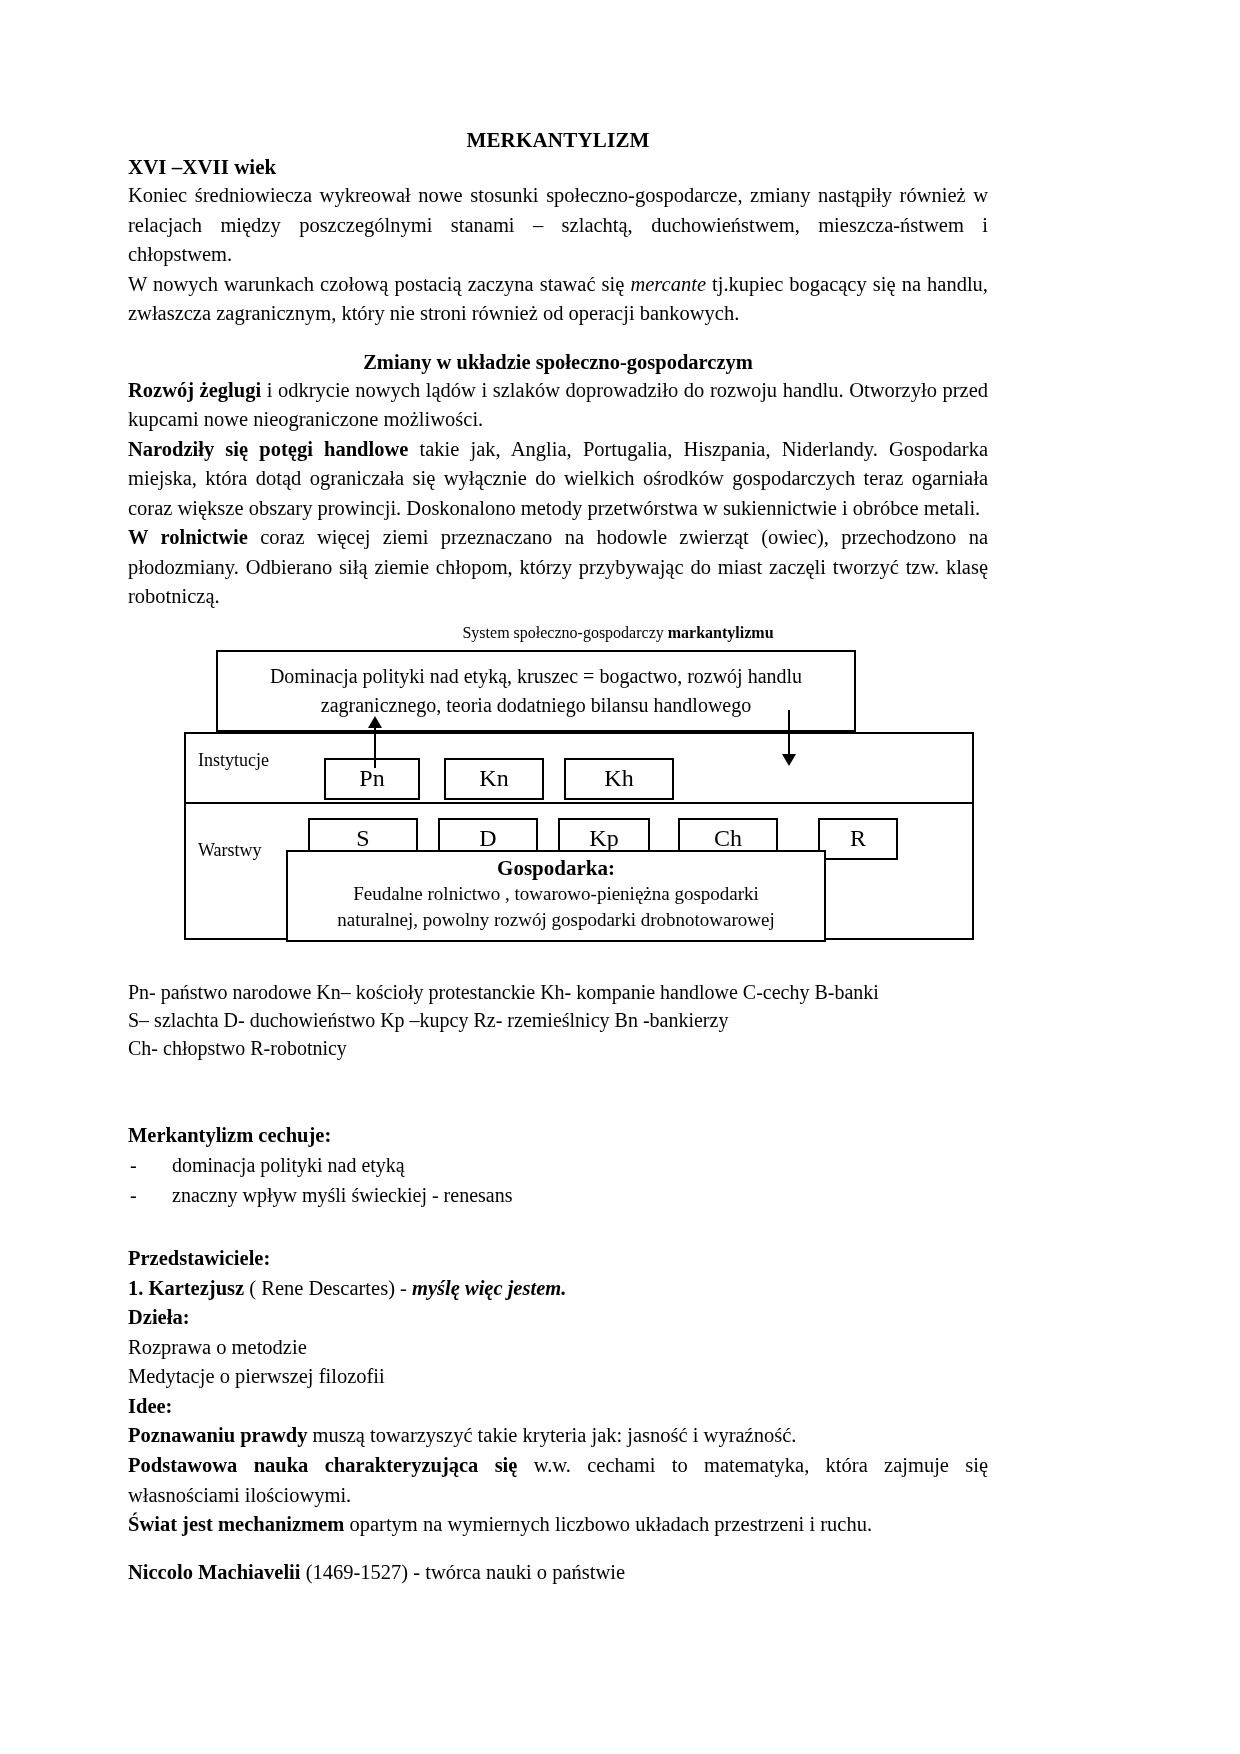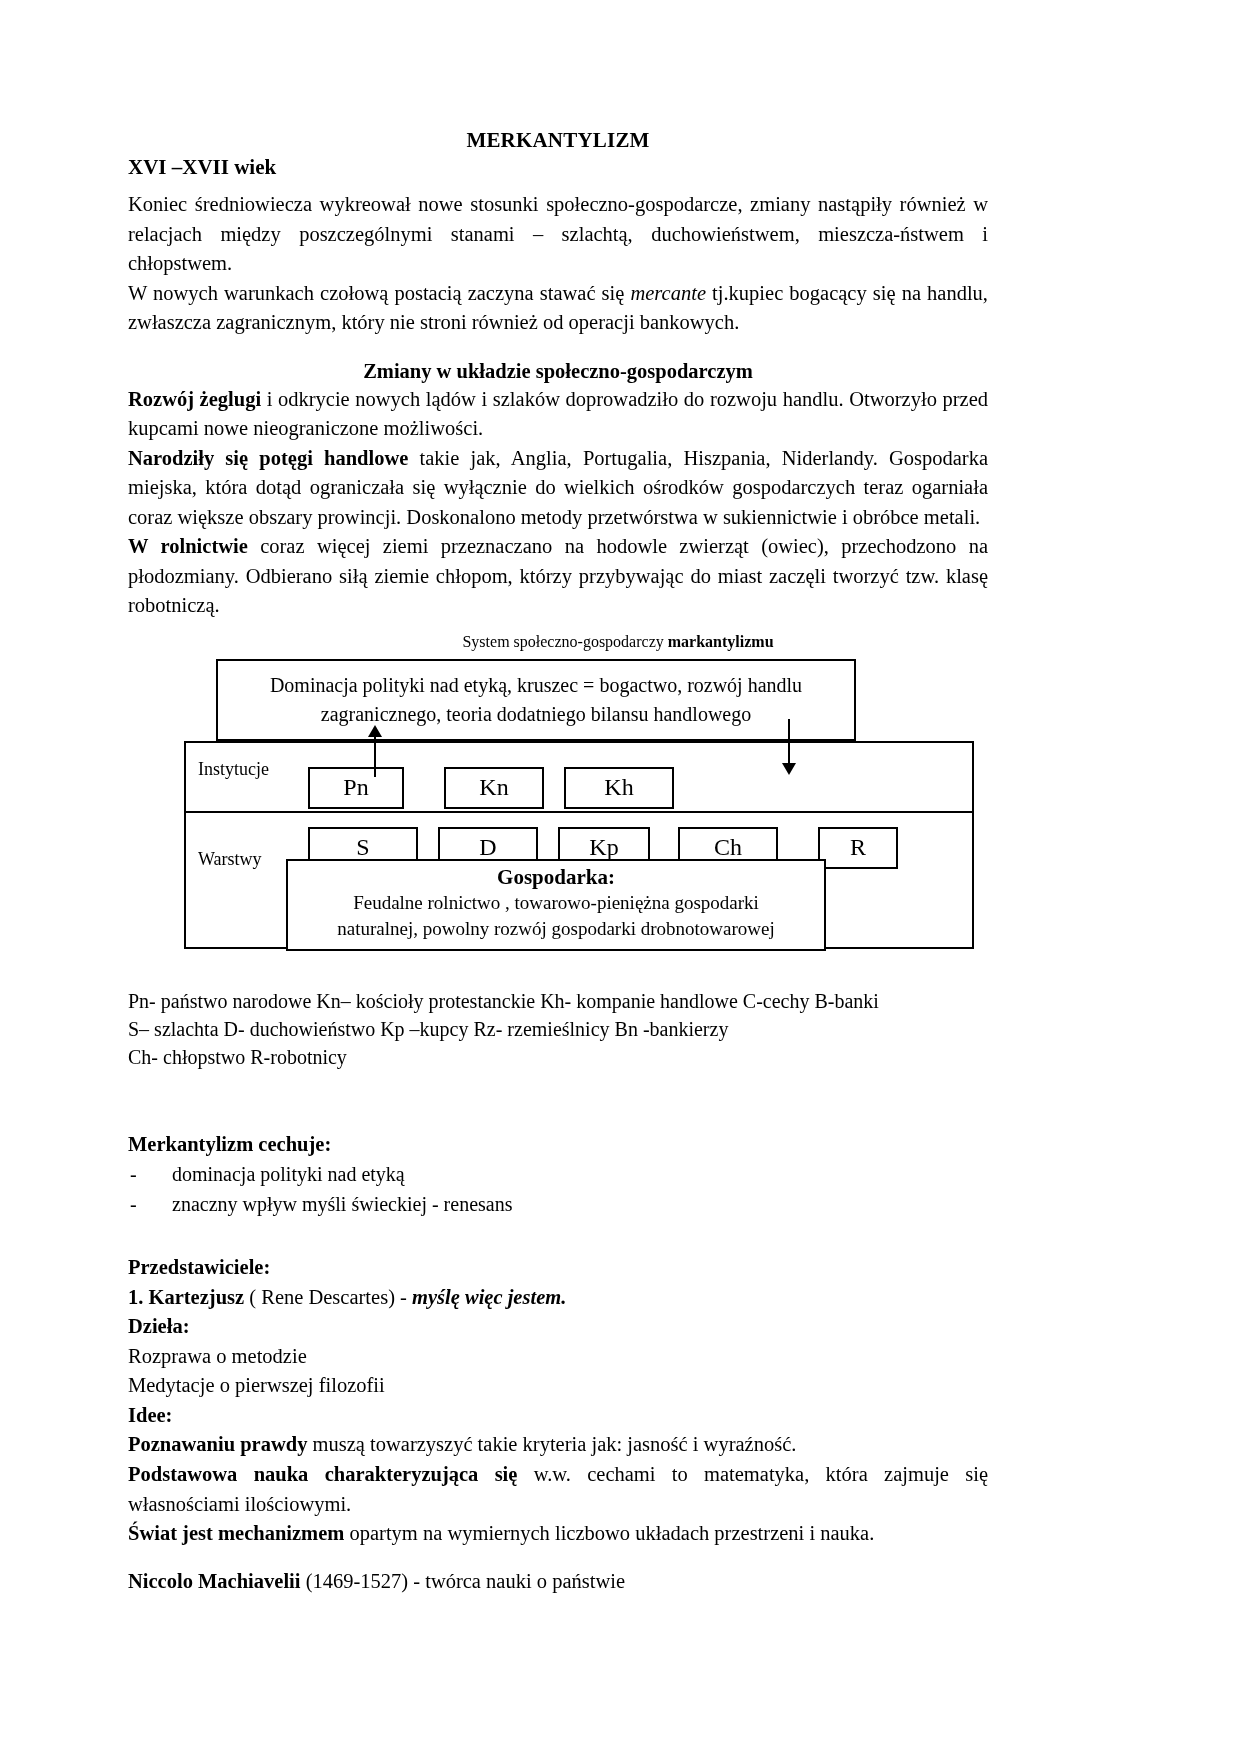--- a/index.html
+++ b/index.html
@@ -27,21 +27,21 @@
     text-align: center;
     font-weight: bold;
     font-size: 21px;
     letter-spacing: .2px;
     margin-top: 128px;
     margin-bottom: 2px;
   }
   .subtitle {
     font-weight: bold;
     font-size: 21px;
-    margin-bottom: 10px;
+    margin-bottom: 1px;
   }
   p.para {
     margin: 0;
     font-size: 20.5px;
     line-height: 1.44;
     text-align: justify;
     text-justify: inter-word;
   }
   .section-head {
     text-align: center;
@@ -237,21 +237,21 @@
     <div class="row-label label-instytucje">Instytucje</div>
     <div class="row-label label-warstwy">Warstwy</div>
 
     <div class="arrow-line" style="left:246px; top:78px; height:40px;"></div>
     <div class="arrow-head arrow-up-head" style="left:240px; top:66px;"></div>
 
     <div class="arrow-line" style="left:660px; top:60px; height:44px;"></div>
     <div class="arrow-head arrow-down-head" style="left:654px; top:104px;"></div>
 
     <div class="inst-row">
-      <div class="node" style="left:180px; width:96px;">Pn</div>
+      <div class="node" style="left:196px; width:96px;">Pn</div>
       <div class="node" style="left:316px; width:100px;">Kn</div>
       <div class="node" style="left:436px; width:110px;">Kh</div>
     </div>
 
     <div class="warst-row">
       <div class="node" style="left:180px; width:110px;">S</div>
       <div class="node" style="left:310px; width:100px;">D</div>
       <div class="node" style="left:430px; width:92px;">Kp</div>
       <div class="node" style="left:550px; width:100px;">Ch</div>
       <div class="node" style="left:690px; width:80px;">R</div>
@@ -285,19 +285,19 @@
   <div class="line"><b>1. </b><b>Kartezjusz</b><span> ( Rene Descartes) - </span><span class="bi">myślę  więc  jestem.</span></div>
 
   <div class="head-bold">Dzieła:</div>
   <div class="line">Rozprawa o  metodzie</div>
   <div class="line">Medytacje  o  pierwszej  filozofii</div>
 
   <div class="head-bold">Idee:</div>
 
   <p class="para"><b>Poznawaniu  prawdy</b><span> muszą towarzyszyć takie kryteria jak: jasność  i  wyraźność.</span></p>
   <p class="para just"><b>Podstawowa  nauka  charakteryzująca  się</b><span>   w.w.  cechami  to matematyka, która zajmuje się własnościami ilościowymi.</span></p>
-  <p class="para"><b>Świat  jest  mechanizmem</b><span> opartym  na  wymiernych  liczbowo  układach  przestrzeni  i  nauka.</span></p>
+  <p class="para"><b>Świat  jest  mechanizmem</b><span> opartym  na  wymiernych  liczbowo  układach  przestrzeni  i  ruchu.</span></p>
 
   <div class="gap-sm"></div>
 
   <div class="line"><b>Niccolo  Machiavelii</b><span> (1469-1527) - twórca  nauki  o  państwie</span></div>
 
 </div>
 
 </body></html>

